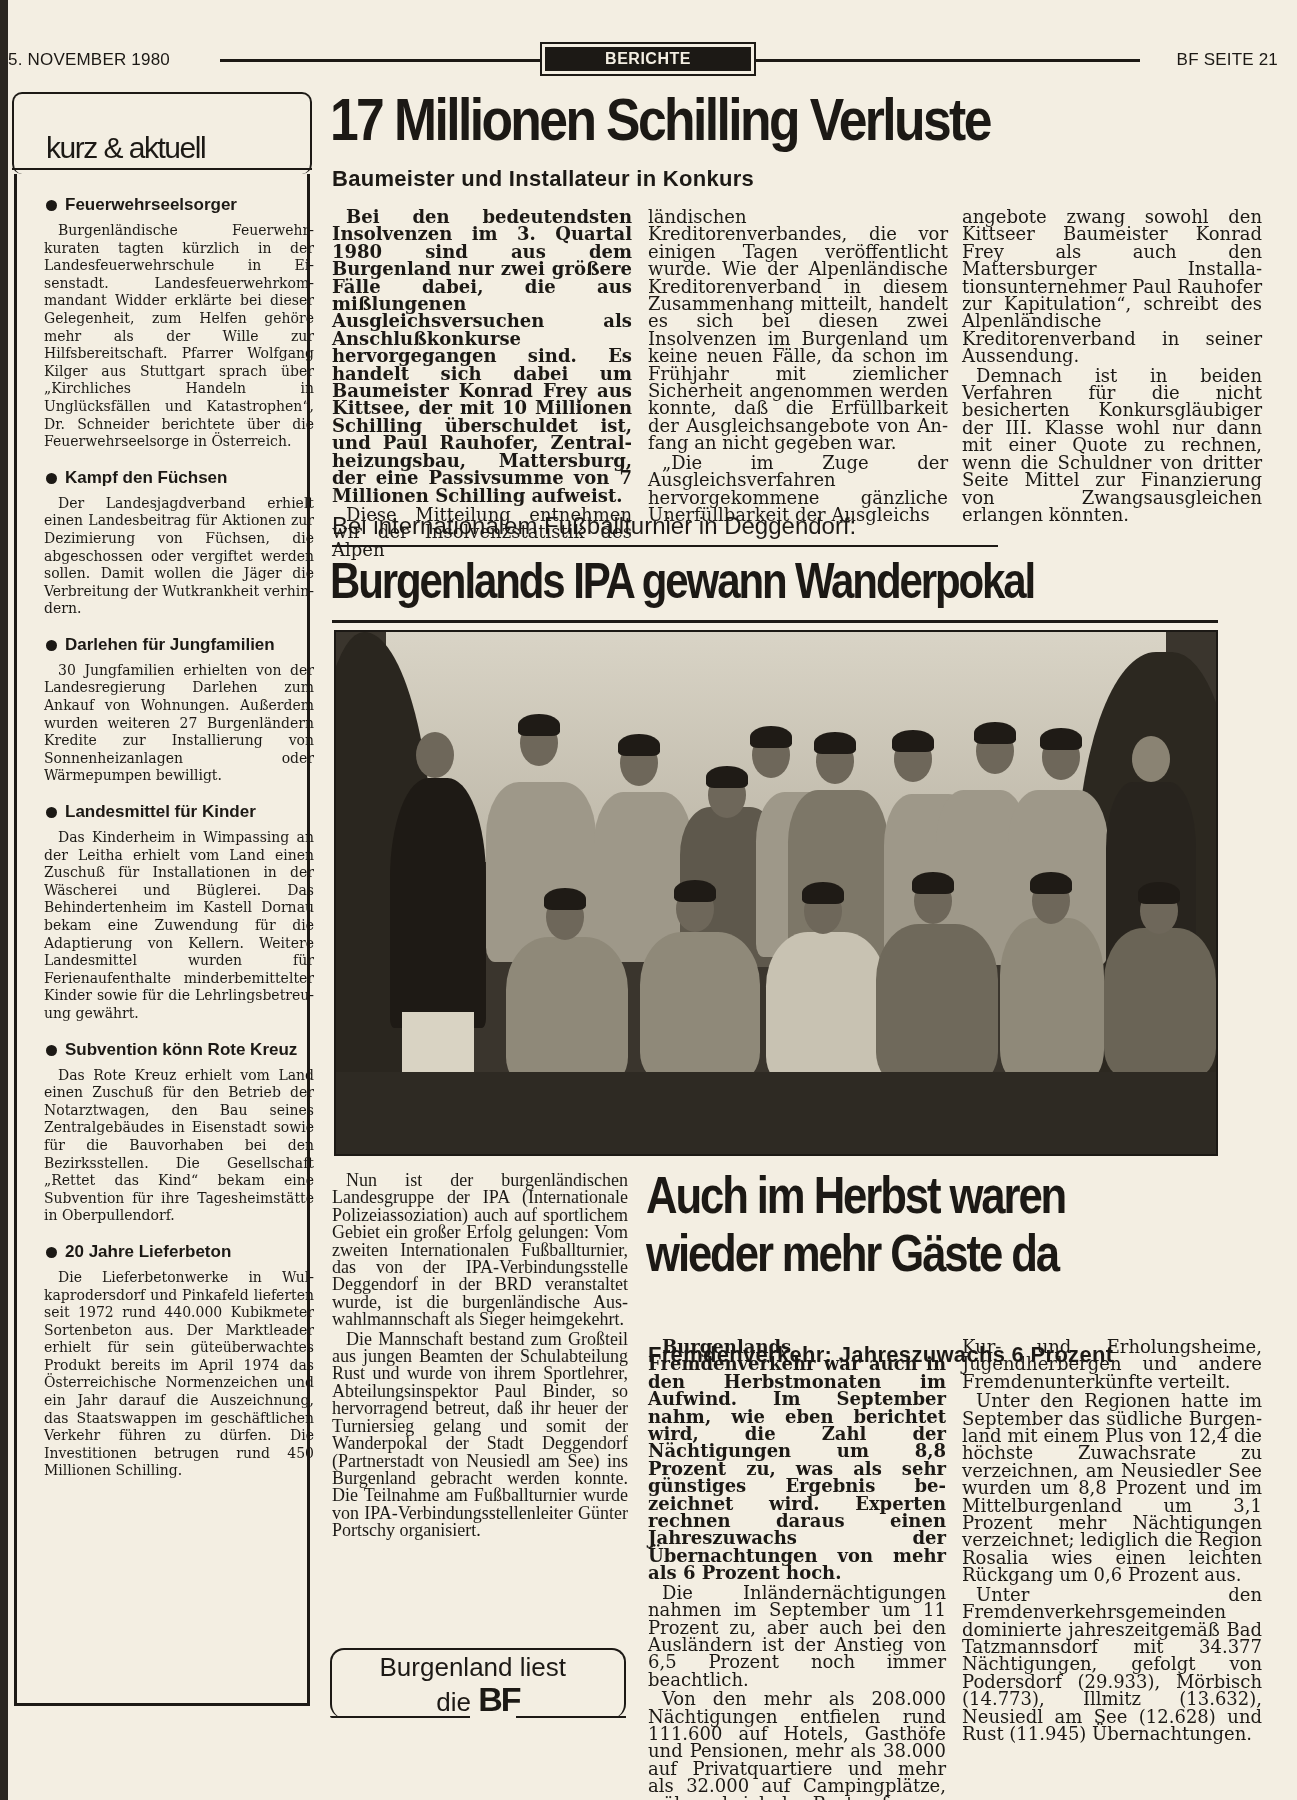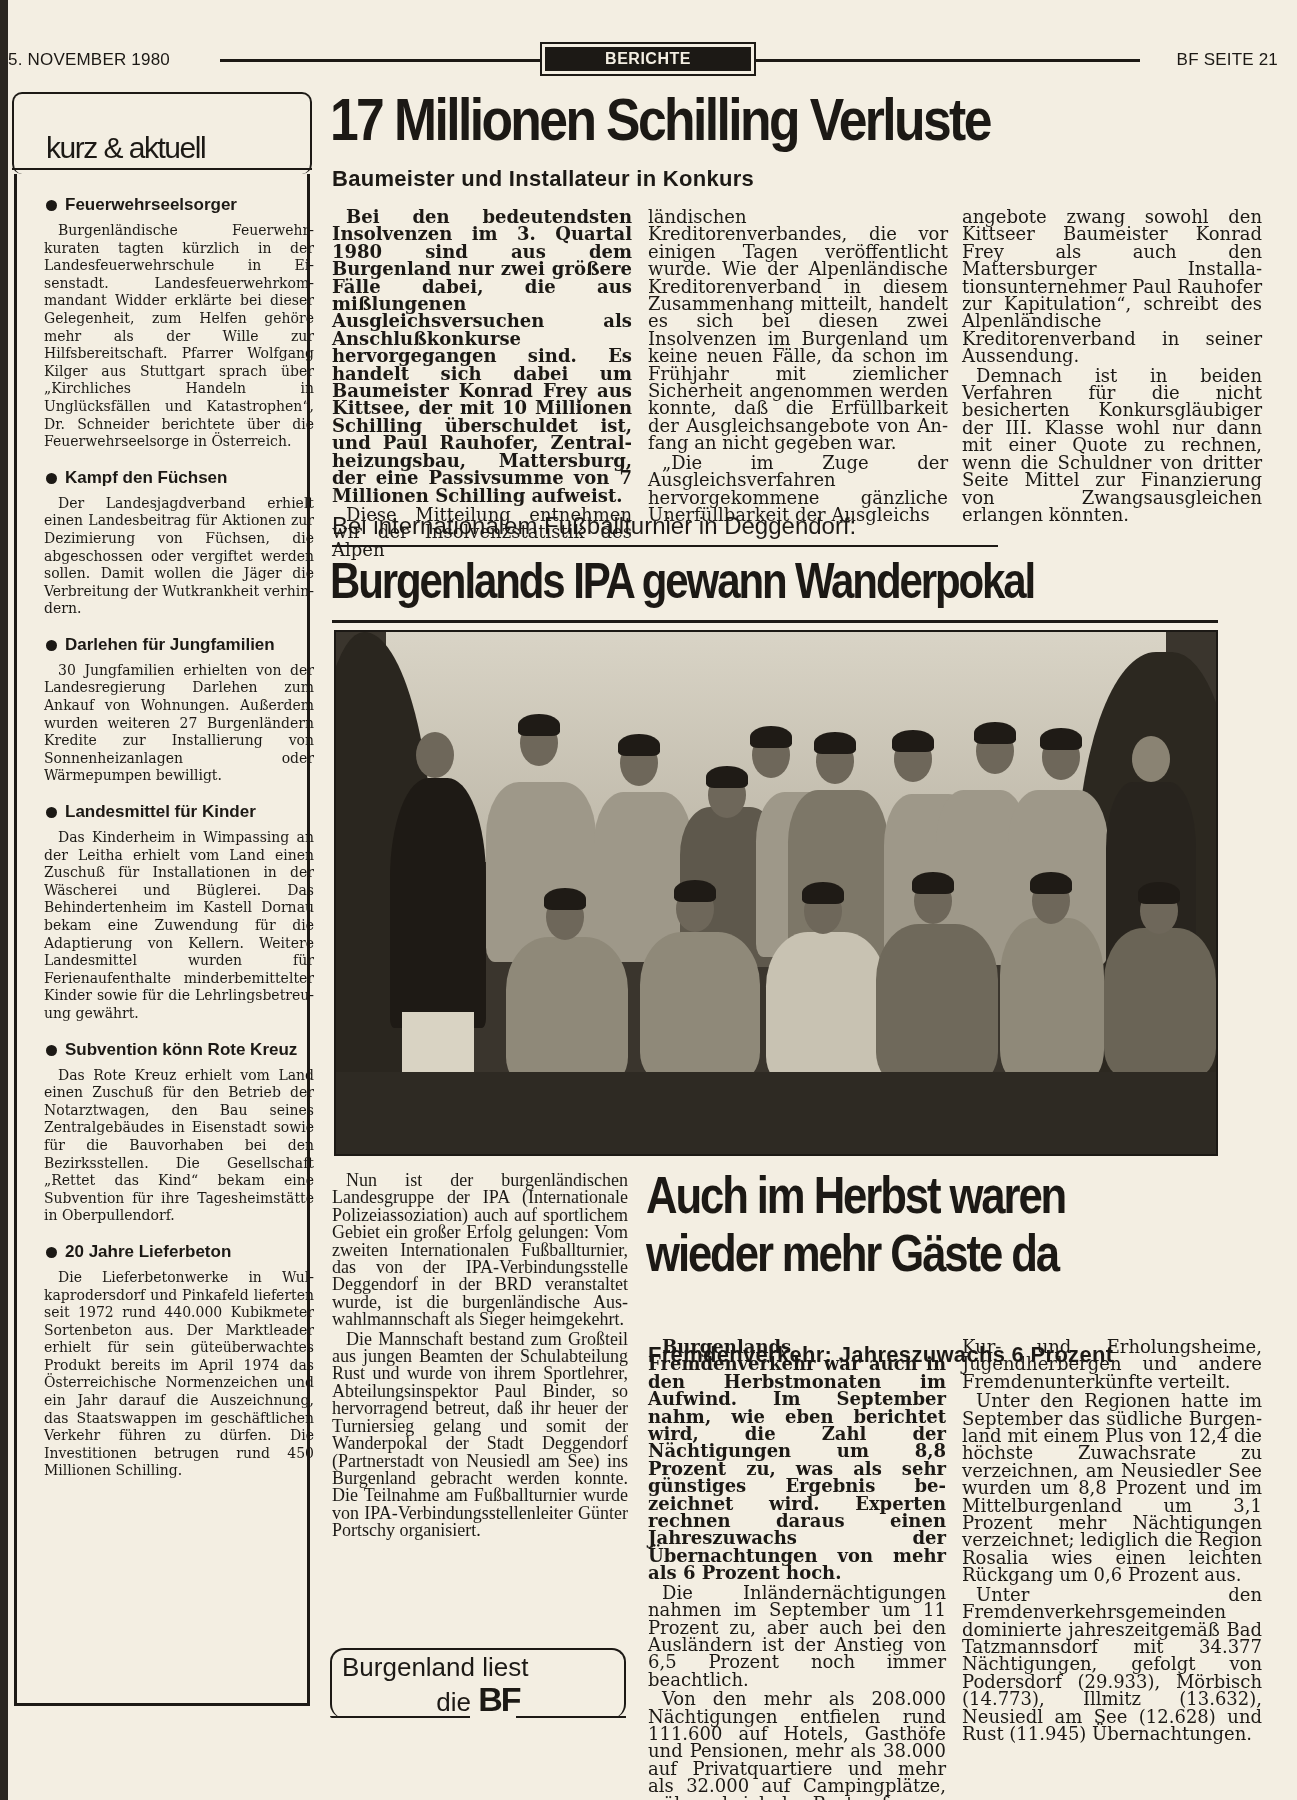--- a/index.html
+++ b/index.html
@@ -54,21 +54,21 @@
   .person { position: absolute; background: #9e9889; border-radius: 30% 30% 8% 8%; }
   .head { position: absolute; width: 38px; height: 46px; border-radius: 50%; background: #6e675a; }
   .hair { position: absolute; width: 42px; height: 22px; border-radius: 50% 50% 20% 20%; background: #1f1b16; }
   .suit { position: absolute; left: 54px; top: 146px; width: 96px; height: 250px; background: #1e1a15; border-radius: 40% 40% 4% 4%; }
   .trousers { position: absolute; left: 66px; top: 380px; width: 72px; height: 140px; background: #d9d3c3; }
   .crouch { position: absolute; background: #8f8979; border-radius: 35% 35% 20% 20%; }
 
   
   .col4 { left: 332px; top: 1172px; width: 296px; font-family: Liberation Serif, serif; }
   .promo { position: absolute; left: 330px; top: 1648px; width: 296px; height: 70px; border: 2px solid #1c1915; border-radius: 14px; border-bottom: none; }
-  .promo-l1 { position: absolute; left: 342px; top: 1652px; width: 236px; text-align: left; font-family: "Liberation Sans", sans-serif; font-size: 26px; line-height: 30px; }
+  .promo-l1 { position: absolute; left: 330px; top: 1652px; width: 236px; text-align: right; font-family: "Liberation Sans", sans-serif; font-size: 26px; line-height: 30px; }
   .promo-l2 { position: absolute; left: 330px; top: 1682px; width: 296px; text-align: center; font-family: "Liberation Sans", sans-serif; font-size: 26px; line-height: 34px; }
   .promo-l2 .bf { font-weight: bold; font-size: 34px; letter-spacing: -2px; }
   .promo-base-l { position: absolute; left: 330px; top: 1716px; width: 140px; height: 2px; background: #1c1915; border-bottom-left-radius: 8px; }
   .promo-base-r { position: absolute; left: 516px; top: 1716px; width: 110px; height: 2px; background: #1c1915; }
 
   
   .headline3 { position: absolute; left: 646px; top: 1166px; font-family: "Liberation Sans", sans-serif; font-weight: bold; font-size: 52px; letter-spacing: -2.5px; transform: scaleX(0.84); transform-origin: left top; line-height: 58px; white-space: nowrap; }
   .subhead3 { position: absolute; left: 648px; top: 1298px; font-family: "Liberation Sans", sans-serif; font-weight: bold; font-size: 22px; letter-spacing: 0.3px; margin-top: 44px; }
   .col5 { left: 648px; top: 1338px; width: 298px; }
   .col6 { left: 962px; top: 1338px; width: 300px; }

